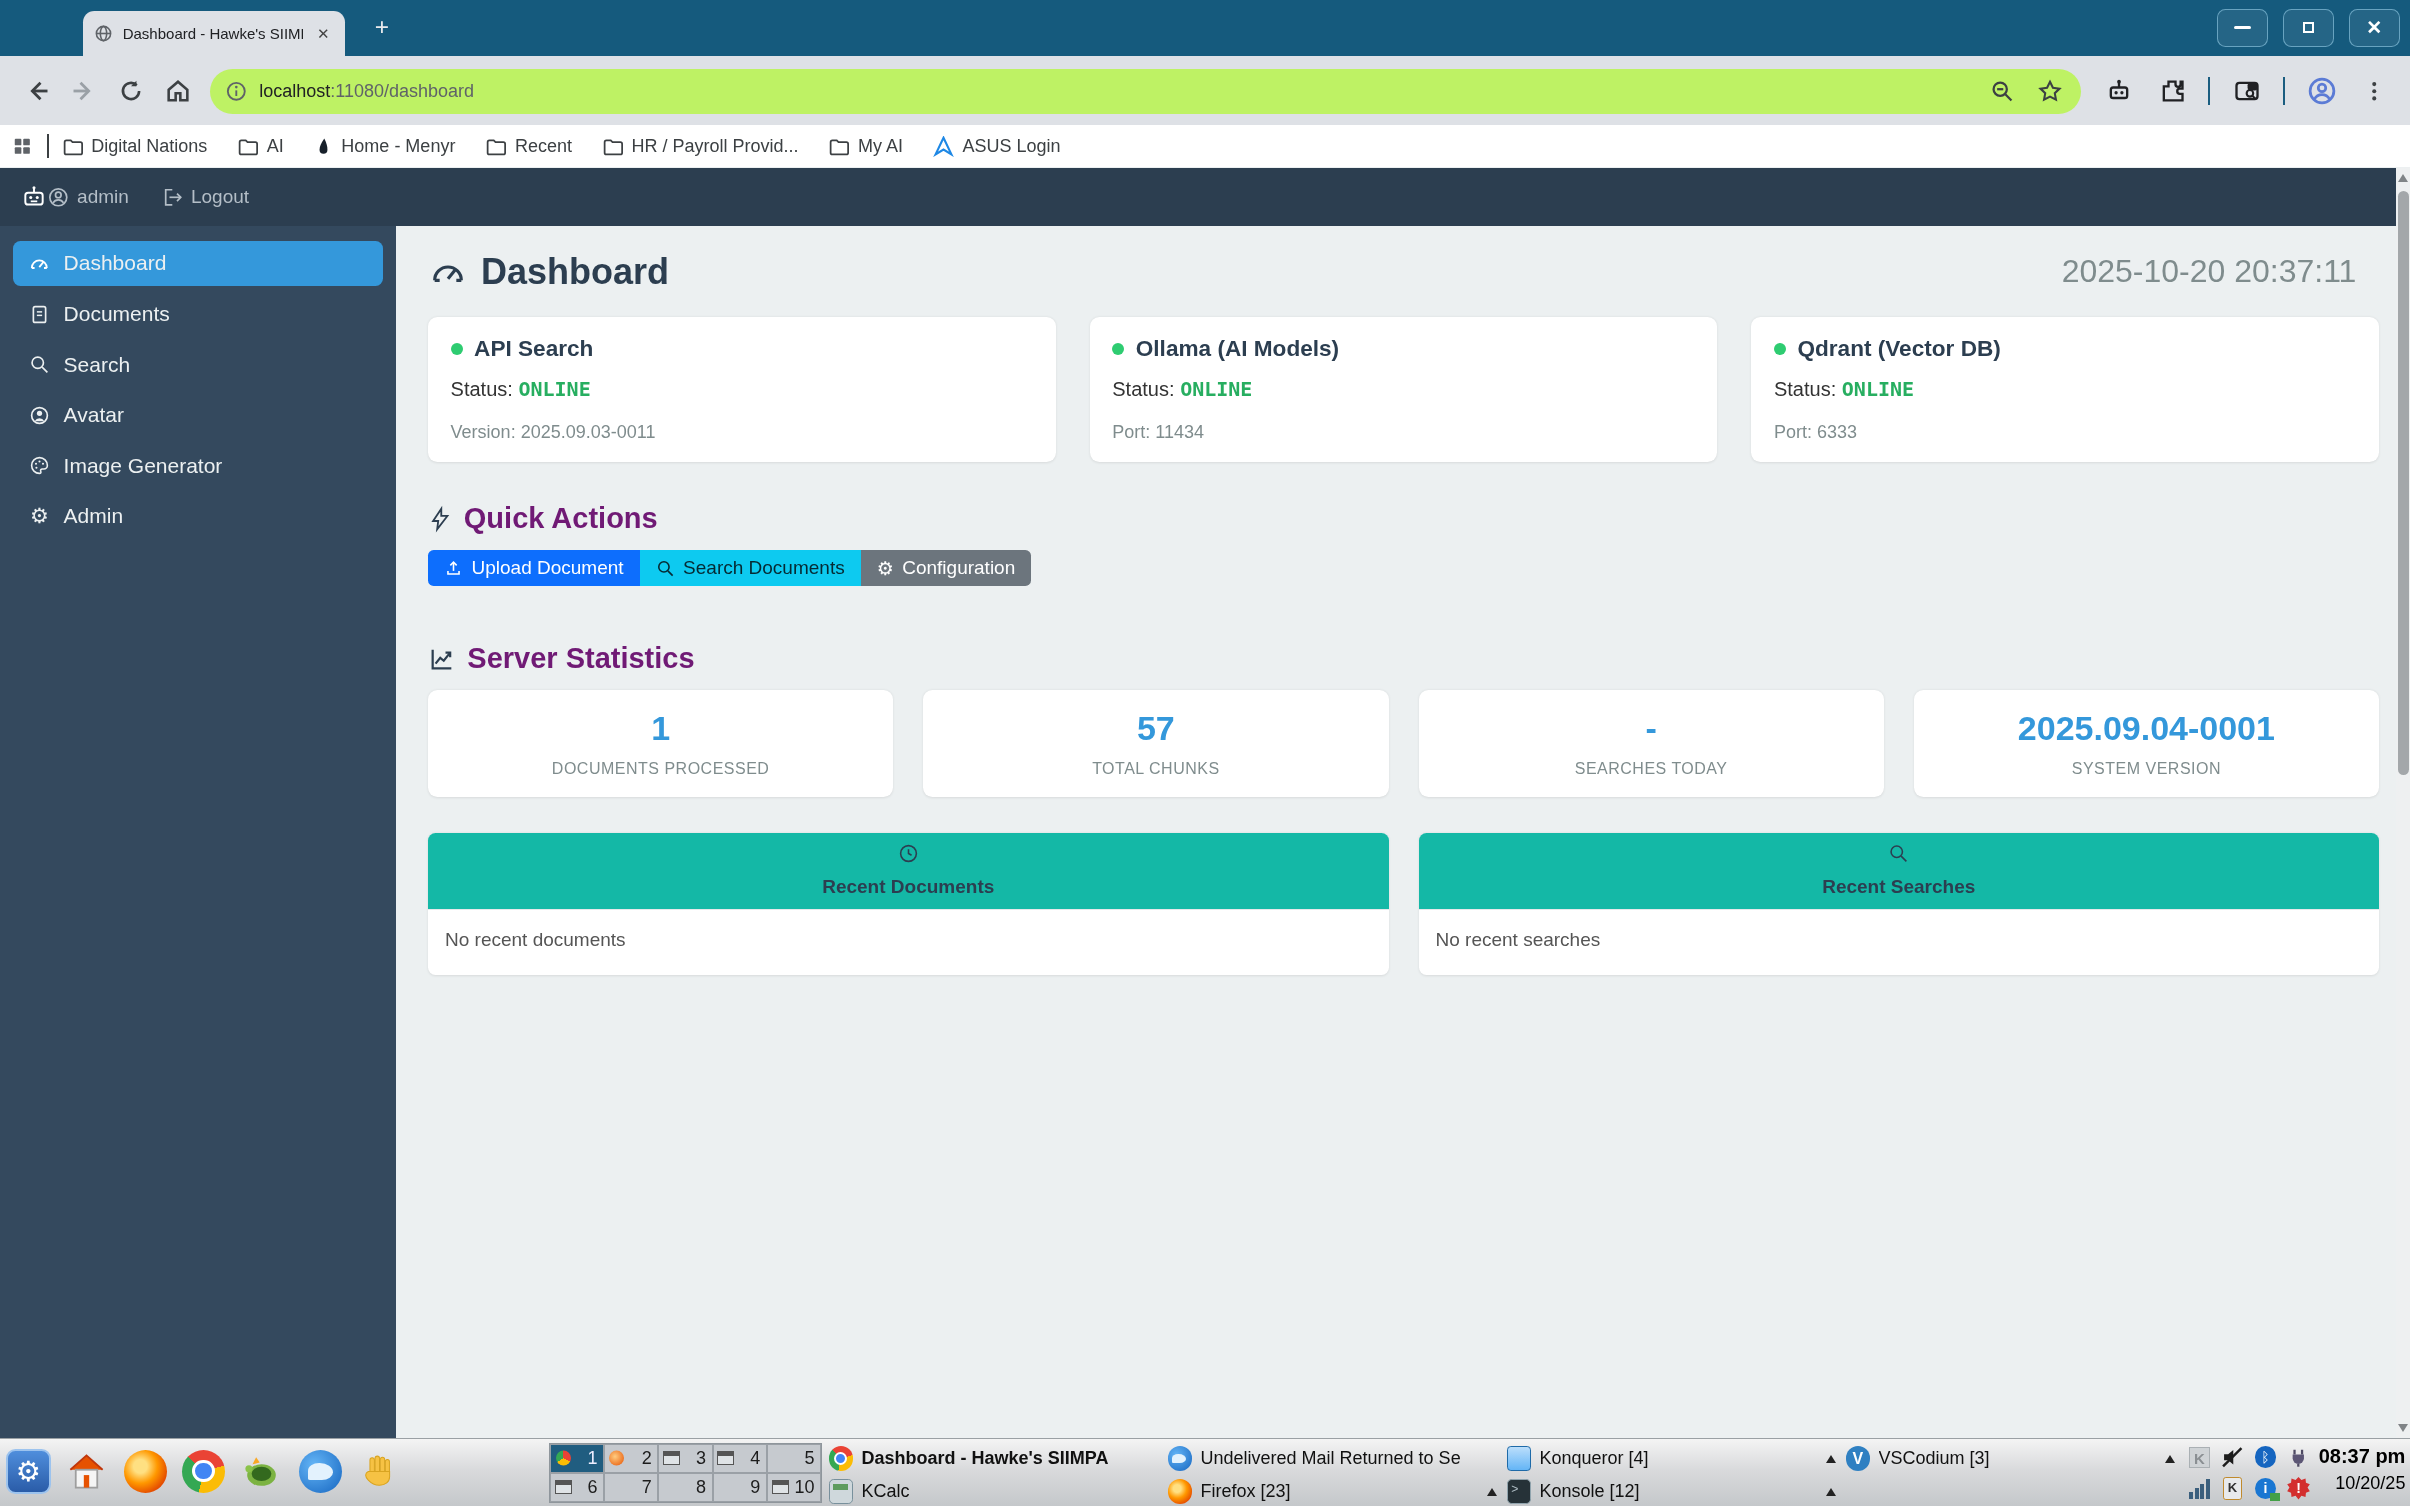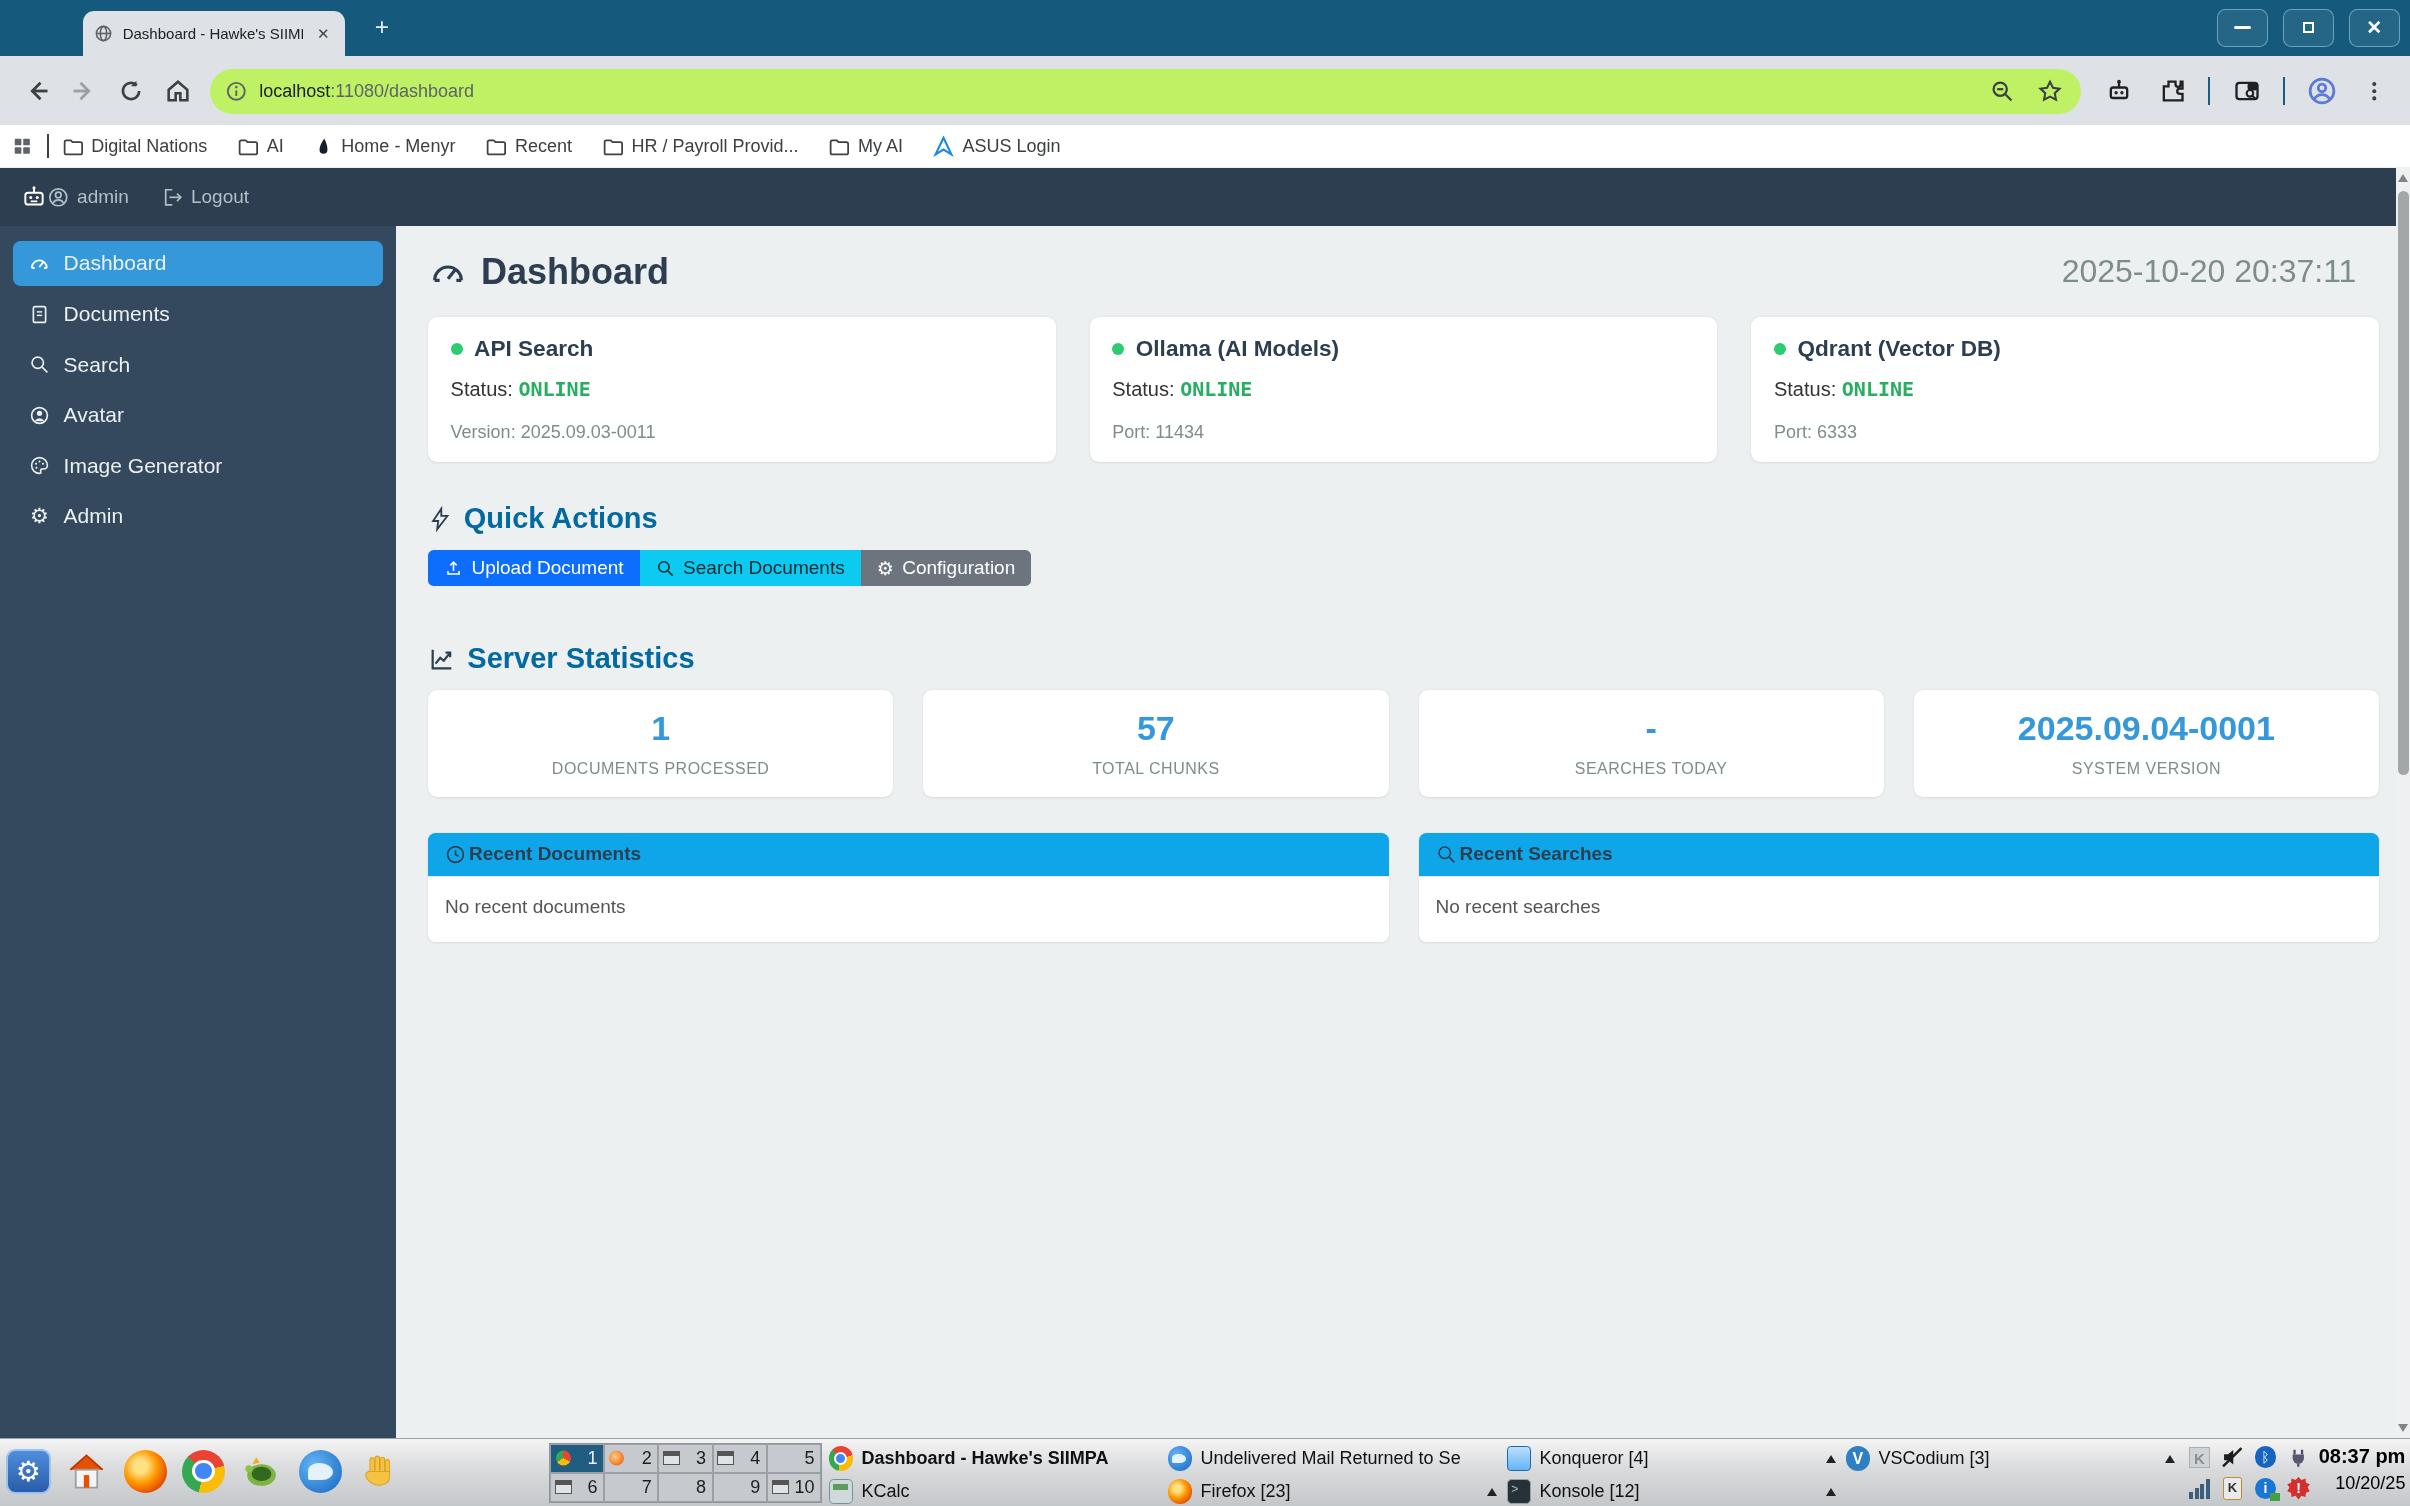--- a/index.html
+++ b/index.html
@@ -55,37 +55,37 @@
   .timestamp { font-size:32px; color:#7f8c8d; margin-right:22.6px; }
 
   .status-row { display:flex; gap:34px; margin-bottom:40px; }
   .scard { flex:1; background:#fff; border-radius:9.4px; padding:19px 22.6px; box-shadow:0 0.9px 2.8px rgba(0,0,0,0.09); }
   .scard-title { display:flex; align-items:center; gap:11.3px; font-size:22.6px; font-weight:bold; color:#2c3e50; margin-bottom:15px; }
   .dot { width:12.2px; height:12.2px; border-radius:50%; background:#2ecc71; }
   .scard-status { font-size:20px; color:#333; margin-bottom:21px; }
   .online { font-family:"DejaVu Sans Mono", monospace; font-weight:bold; color:#27ae60; margin-left:5.6px; }
   .scard-detail { font-size:18px; color:#7f8c8d; }
 
-  .sec-head { display:flex; align-items:center; gap:11.3px; font-size:29px; font-weight:bold; color:#0369a1; margin-bottom:15px; }
+  .sec-head { display:flex; align-items:center; gap:11.3px; font-size:29px; font-weight:bold; color:#701a75; margin-bottom:15px; }
   .btn-group { display:flex; margin-bottom:56px; }
   .btn { height:36px; display:flex; align-items:center; gap:8.5px; padding:0 16px; font-size:19px; }
   .btn-primary { background:#0d6efd; color:#fff; border-radius:5.6px 0 0 5.6px; }
   .btn-info { background:#0dcaf0; color:#062a33; }
   .btn-secondary { background:#6c757d; color:#fff; border-radius:0 5.6px 5.6px 0; }
 
   .stats-row { display:flex; gap:30px; margin-bottom:36px; }
   .stat { flex:1; background:#fff; border-radius:9.4px; height:107px; display:flex; flex-direction:column;
           align-items:center; justify-content:center; gap:11.3px; box-shadow:0 0.9px 2.8px rgba(0,0,0,0.09); }
   .stat-value { font-size:34px; font-weight:bold; color:#3498db; }
   .stat-label { font-size:16px; color:#7f8c8d; letter-spacing:0.5px; }
 
   .panels-row { display:flex; gap:30px; }
   .panel { flex:1; background:#fff; border-radius:7.5px; box-shadow:0 0.9px 2.8px rgba(0,0,0,0.09); }
-  .panel-head { display:flex; align-items:center; gap:3px; padding:10.4px 17px; background:#0ea5e9;
-                border-bottom:0.9px solid #e6e9eb; border-radius:7.5px 7.5px 0 0; font-size:19px; font-weight:bold; color:#2c3e50; }
+  .panel-head { display:flex; align-items:center; gap:12px; padding:10.4px 17px; background:#14b8a6;
+                border-bottom:0.9px solid #e6e9eb; border-radius:7.5px 7.5px 0 0; font-size:19px; font-weight:bold; color:#2c3e50;flex-direction:column; }
   .panel-body { padding:19px 17px 24.5px 17px; font-size:19px; color:#555; }
 
   .scrollbar { position:absolute; top:168px; right:0; width:15px; bottom:69px; background:#eef0f1; }
   .sb-arrow { position:absolute; left:1.9px; width:0; height:0; border-left:5.6px solid transparent; border-right:5.6px solid transparent; }
   .sb-up { top:5.6px; border-bottom:8.5px solid #808487; }
   .sb-down { bottom:5.6px; border-top:8.5px solid #808487; }
   .sb-thumb { position:absolute; top:22.6px; left:1.9px; width:11.3px; height:584px; background:#a3a7aa; border-radius:5.6px; }
 
   
   .taskbar { position:absolute; left:0; right:0; bottom:0; height:69px;

